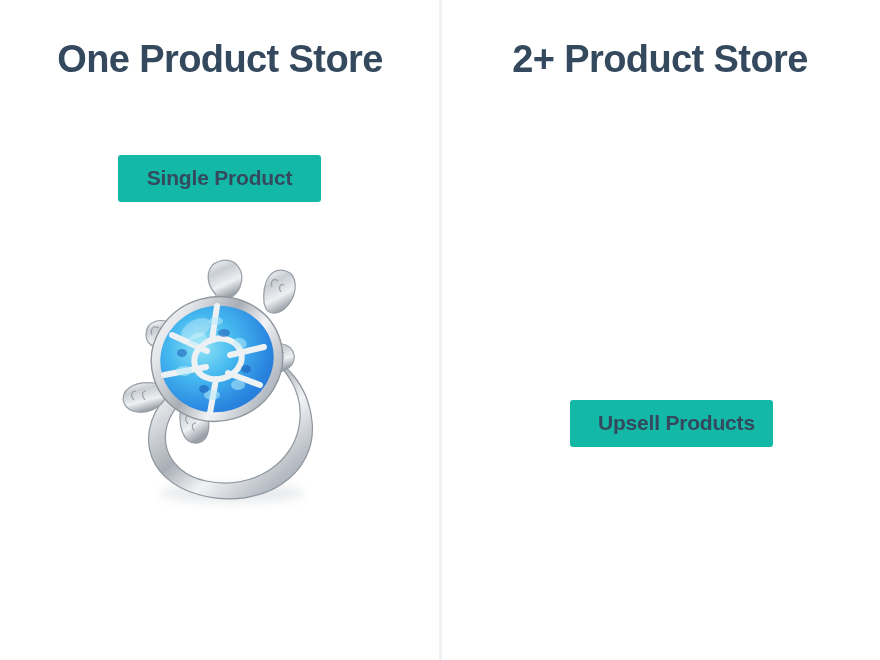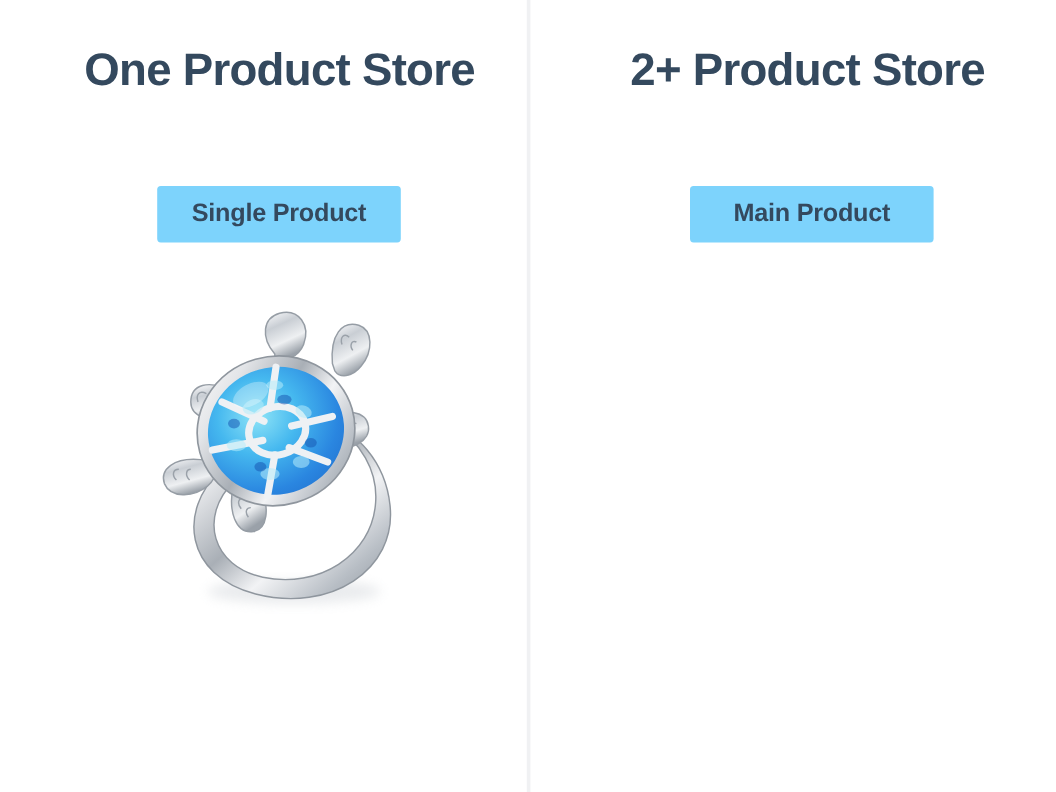--- a/index.html
+++ b/index.html
@@ -32,21 +32,20 @@
     height: 660px;
     background: #f0f1f3;
   }
 
   
   .column {
     position: absolute;
     top: 0;
     width: 440px;
     height: 660px;
-    margin-left: 13px;
   }
   .column.left  { left: 0; }
   .column.right { left: 440px; }
 
   
   .col-title {
     position: absolute;
     top: 38px;
     left: 0;
     width: 440px;
@@ -55,21 +54,21 @@
     font-weight: 700;
     letter-spacing: -0.6px;
     color: #34495e;
     font-family: "Liberation Sans", sans-serif;
     white-space: nowrap;
   }
 
   
   .badge {
     position: absolute;
-    background: #7dd3fc;
+    background: #14b8a6;
     color: #34495e;
     font-size: 21px;
     font-weight: 700;
     letter-spacing: -0.2px;
     border-radius: 3px;
     padding: 12px 28px 13px 28px;
     white-space: nowrap;
     box-sizing: border-box;
     text-align: center;
     line-height: 1.05;
@@ -208,21 +207,21 @@
 
         <ellipse cx="84" cy="86" rx="16" ry="9" transform="rotate(-28 84 86)" fill="#ffffff" opacity="0.3"></ellipse>
       </svg>
     </div>
   </div>
 
   <div class="column right">
 
     <div class="col-title">2+ Product Store</div>
 
-    <div class="badge badge-main">Main Product</div>
-
+
+    <div class="badge badge-upsell">Upsell Products</div>
 
   </div>
 
   <div class="divider"></div>
 
 
 </div>
 
 </body></html>

